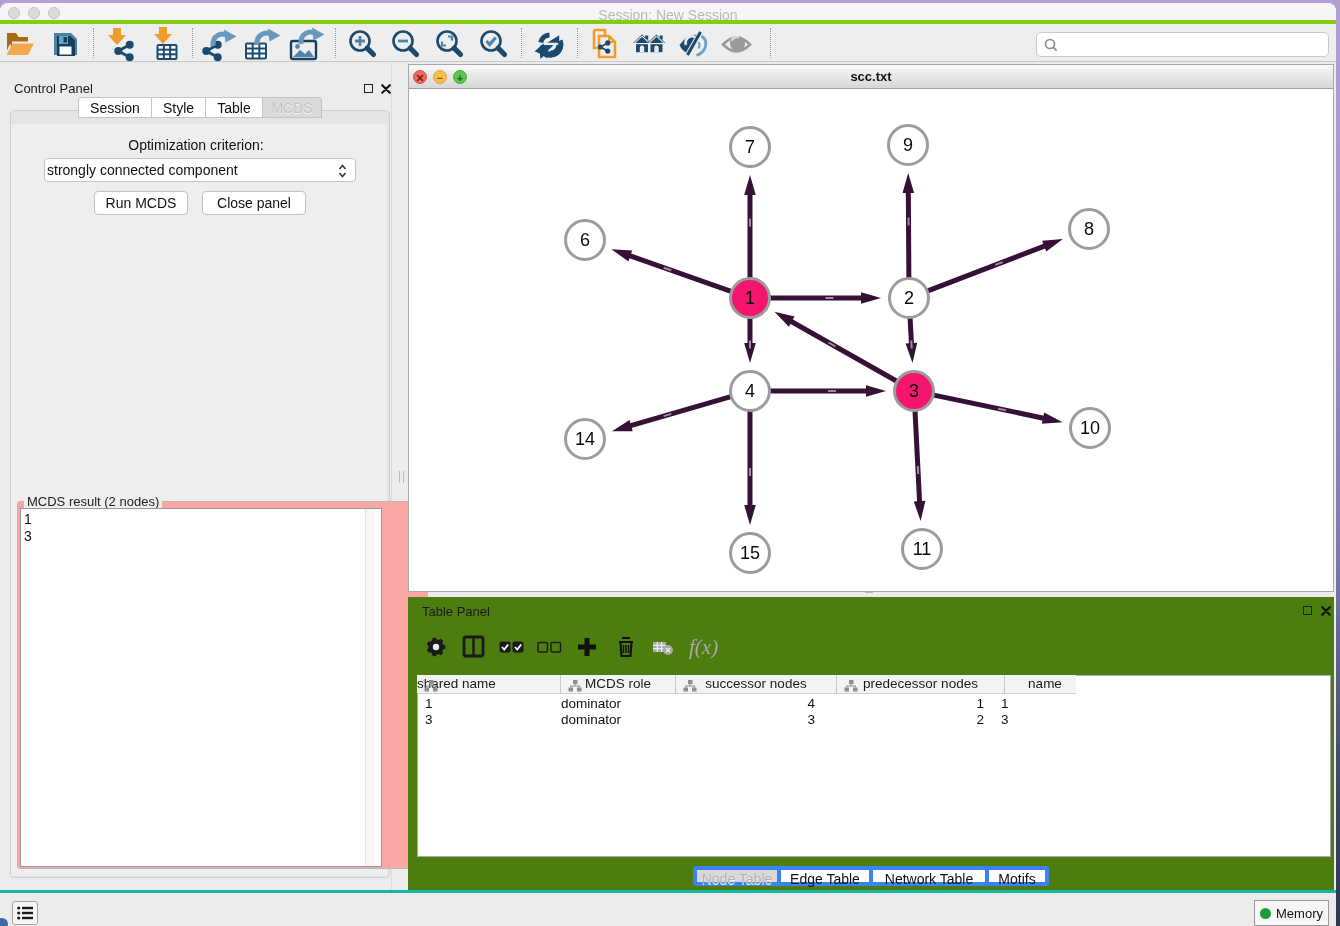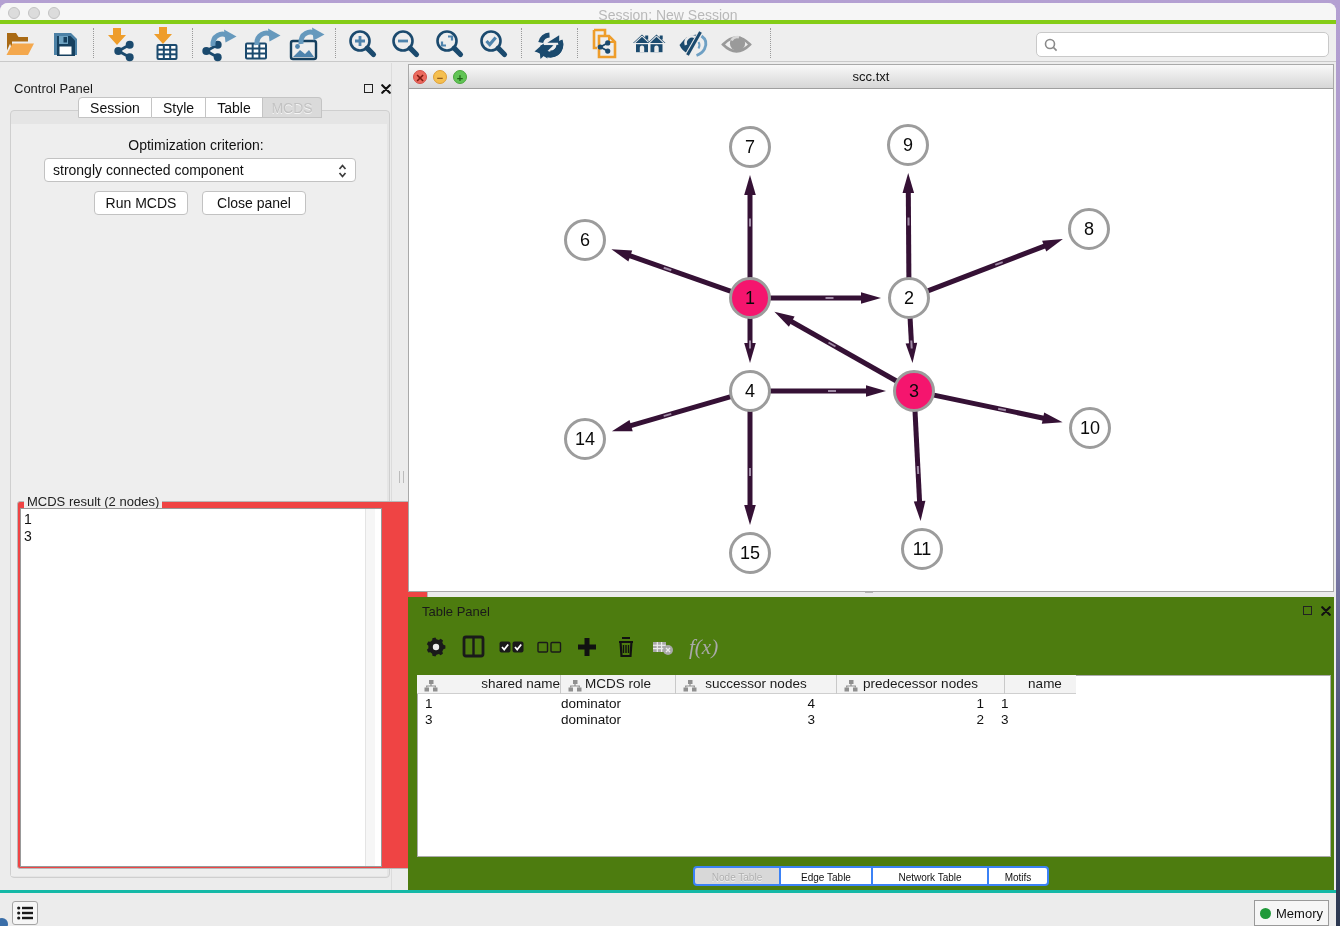--- a/index.html
+++ b/index.html
@@ -21,21 +21,21 @@
 .cp-inner{position:absolute;left:1px;top:14px;width:376px;height:752px;background:#eeeeee}
 .btn{position:absolute;background:#fff;border:1px solid #c2c2c2;border-radius:4px;text-align:center;font-size:14px;color:#111}
 .fieldset{position:absolute;border:1px solid #b9b9b9;border-radius:3px}
 .legend{position:absolute;top:-8px;left:6px;background:#eeeeee;padding:0 3px;font-size:13px}
 
 .netframe{position:absolute;left:408px;top:64px;width:926px;height:528px;border:1px solid #a9a9a9;background:#fff}
 .nettitle{position:absolute;left:0;top:0;width:100%;height:24px;background:linear-gradient(#f9f9f9,#d6d6d6);border-bottom:1px solid #9f9f9f}
 .light{position:absolute;top:5px;width:14px;height:14px;border-radius:50%;font-size:11px;text-align:center;line-height:14px;font-weight:bold}
 
 .tp{position:absolute;left:408px;top:597px;width:926px;height:293px;background:#4d7c0f}
-.ttab{position:absolute;top:269px;height:20px;border:2px solid #3b82f6;background:#fff;text-align:center;font-size:10px;line-height:19px;color:#111}
+.ttab{position:absolute;top:269px;height:20px;border:4px solid #3b82f6;background:#fff;text-align:center;font-size:14px;line-height:19px;color:#111}
 .statusbar{position:absolute;left:0;top:890px;width:1336px;height:36px;background:#ececec;border-top:3px solid #14b8a6}
 </style></head>
 <body>
 <div class="win"></div>
 
 <div class="titlebar">
   <div class="tl" style="left:8px"></div>
   <div class="tl" style="left:28px"></div>
   <div class="tl" style="left:48px"></div>
   <div class="wtitle">Session: New Session</div>
@@ -182,41 +182,41 @@
 <div class="tabs" style="left:0;top:97px">
   <div class="tab" style="left:78px;width:74px;border-radius:4px 0 0 0">Session</div>
   <div class="tab" style="left:152px;width:54px;border-left:none">Style</div>
   <div class="tab" style="left:206px;width:57px;border-left:none">Table</div>
   <div class="tab" style="left:263px;width:59px;border-left:none;border-radius:0 4px 0 0;background:#dadada;color:#c2c2c2;text-shadow:0 1px 0 #f5f5f5">MCDS</div>
 </div>
 
 <div class="cp-body"></div>
 <div class="cp-inner" style="left:11px;top:124px;height:752px"></div>
 <div class="abs" style="left:0;top:137px;width:392px;text-align:center;font-size:14px;color:#111">Optimization criterion:</div>
-<div class="btn" style="left:44px;top:158px;width:312px;height:24px;text-align:left;line-height:23px;padding-left:8px">strongly connected component
+<div class="btn" style="left:44px;top:158px;width:312px;height:24px;text-align:left;line-height:23px;padding-left:2px">strongly connected component
   <svg width="11" height="16" style="position:absolute;right:7px;top:4px" viewBox="0 0 11 16">
       <path d="M2.5 6 L5.5 2.5 L8.5 6 M2.5 10 L5.5 13.5 L8.5 10" fill="none" stroke="#3c3c3c" stroke-width="1.7"></path>
     </svg>
 </div>
 <div class="btn" style="left:94px;top:191px;width:94px;height:24px;line-height:23px">Run MCDS</div>
 <div class="btn" style="left:202px;top:191px;width:104px;height:24px;line-height:23px">Close panel</div>
 
-<div class="fieldset" style="left:17px;top:501px;width:411px;height:368px;background:#ef4444">
+<div class="fieldset" style="left:17px;top:501px;width:411px;height:368px;background:#fca5a5">
   <div class="legend">MCDS result (2 nodes)</div>
   <div class="abs" style="left:2px;top:6px;width:362px;height:359px;background:#fff;border:1px solid #999"></div>
   <div class="abs" style="left:347px;top:7px;width:10px;height:357px;background:#f6f6f6;border-left:1px solid #e4e4e4"></div>
   <div class="abs" style="left:6px;top:9px;font-size:14px;line-height:16.5px;color:#111">1<br>3</div>
 </div>
 
 <div class="netframe">
   <div class="nettitle">
     <div class="light" style="left:4px;background:#ec6a5e;border:1px solid #d5514a;color:#7e1a12">✕</div>
     <div class="light" style="left:24px;background:#f5bf4f;border:1px solid #dfa036;color:#91591a">−</div>
     <div class="light" style="left:44px;background:#61c455;border:1px solid #4aa73c;color:#1d6316">+</div>
-    <div style="position:absolute;width:100%;top:4px;text-align:center;font-weight:normal;font-size:13px;color:#111">scc.txt</div>
+    <div style="position:absolute;width:100%;top:4px;text-align:center;font-weight:bold;font-size:13px;color:#111">scc.txt</div>
   </div>
   <svg width="924" height="502" style="position:absolute;left:0;top:25px" font-family="Liberation Sans, sans-serif">
   <g stroke="#351135" stroke-width="5" fill="#351135">
   <line x1="341.0" y1="206.0" x2="341.0" y2="102.0"></line>
   <polygon stroke="none" points="341.0,85.0 346.8,105.0 335.2,105.0"></polygon>
   <line x1="339.1" y1="207.3" x2="218.5" y2="164.9"></line>
   <polygon stroke="none" points="202.4,159.3 223.2,160.4 219.4,171.4"></polygon>
   <line x1="343.0" y1="208.0" x2="455.0" y2="208.0"></line>
   <polygon stroke="none" points="472.0,208.0 452.0,213.8 452.0,202.2"></polygon>
   <line x1="341.0" y1="210.0" x2="341.0" y2="256.0"></line>
@@ -312,21 +312,21 @@
           <line x1="253.6" y1="17" x2="253.6" y2="27"></line>
         </g>
         <circle cx="260" cy="25" r="5" fill="#a9a9a9"></circle>
         <path d="M258 23 l4 4 M262 23 l-4 4" stroke="#ececec" stroke-width="1.4"></path>
         <text x="281" y="29" font-family="Liberation Serif,serif" font-style="italic" font-size="21" fill="#a9a9a9">f(x)</text>
       </svg>
     </div>
 
   <div class="abs" style="left:9px;top:78px;width:914px;height:182px;background:#fff;border:1px solid #ababab"></div>
   <div style="position:absolute;left:9px;top:78px;width:659px;height:19px;background:#f3f3f3;border-bottom:1px solid #cfcfcf">
-      <div style="position:absolute;left:0px;top:0;width:143px;height:19px;text-align:right;font-size:13.5px;line-height:18px;color:#1a1a1a"><span style="position:absolute;left:7px;top:3px"><svg width="14" height="12" viewBox="0 0 14 12" style="vertical-align:-1px">
+      <div style="position:absolute;left:0px;top:0;width:143px;height:19px;text-align:left;font-size:13.5px;line-height:18px;color:#1a1a1a"><span style="position:absolute;left:7px;top:3px"><svg width="14" height="12" viewBox="0 0 14 12" style="vertical-align:-1px">
             <g fill="#8f8f8f">
               <rect x="5" y="0" width="4.5" height="4"></rect>
               <rect x="0.5" y="7.5" width="4.5" height="4"></rect>
               <rect x="9" y="7.5" width="4.5" height="4"></rect>
               <path d="M7 4 v2 M2.7 7.5 v-1.5 h8.6 v1.5" stroke="#8f8f8f" fill="none" stroke-width="1.2"></path>
             </g>
           </svg></span>shared name</div>
       <div style="position:absolute;left:143px;top:0;width:115px;height:19px;border-left:1px solid #c9c9c9;text-align:center;font-size:13.5px;line-height:18px;color:#1a1a1a"><span style="position:absolute;left:7px;top:3px"><svg width="14" height="12" viewBox="0 0 14 12" style="vertical-align:-1px">
             <g fill="#8f8f8f">
               <rect x="5" y="0" width="4.5" height="4"></rect>

